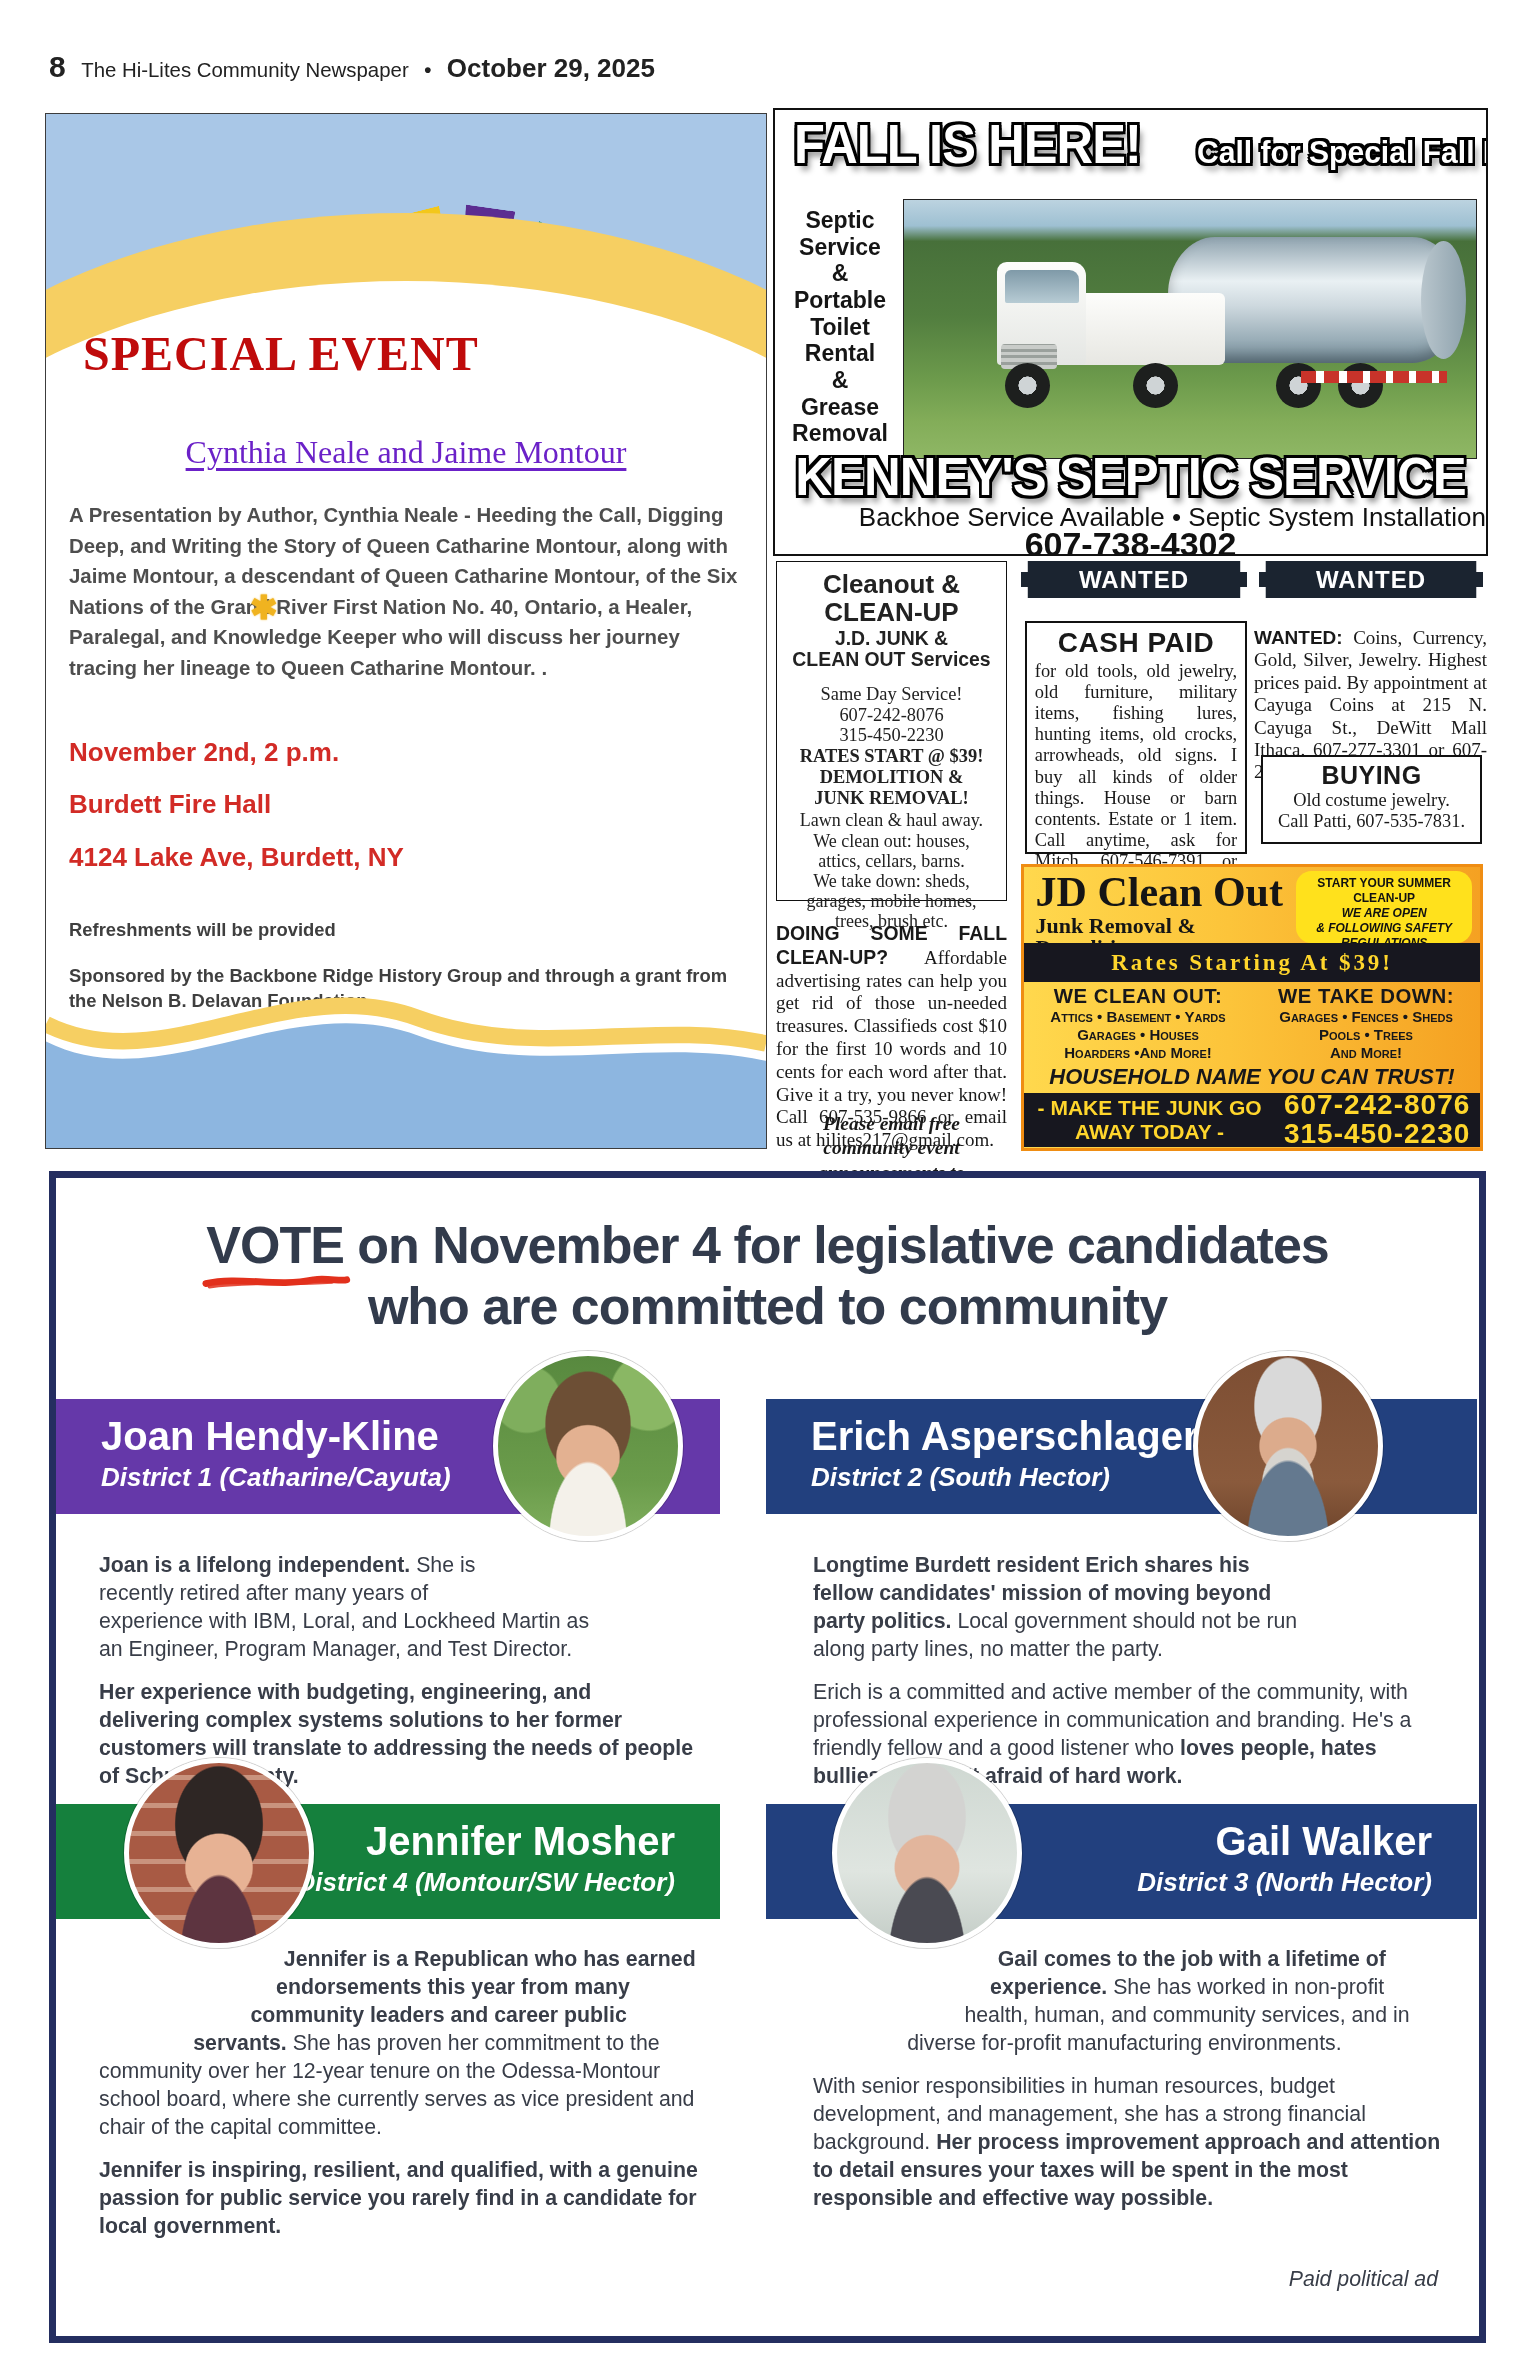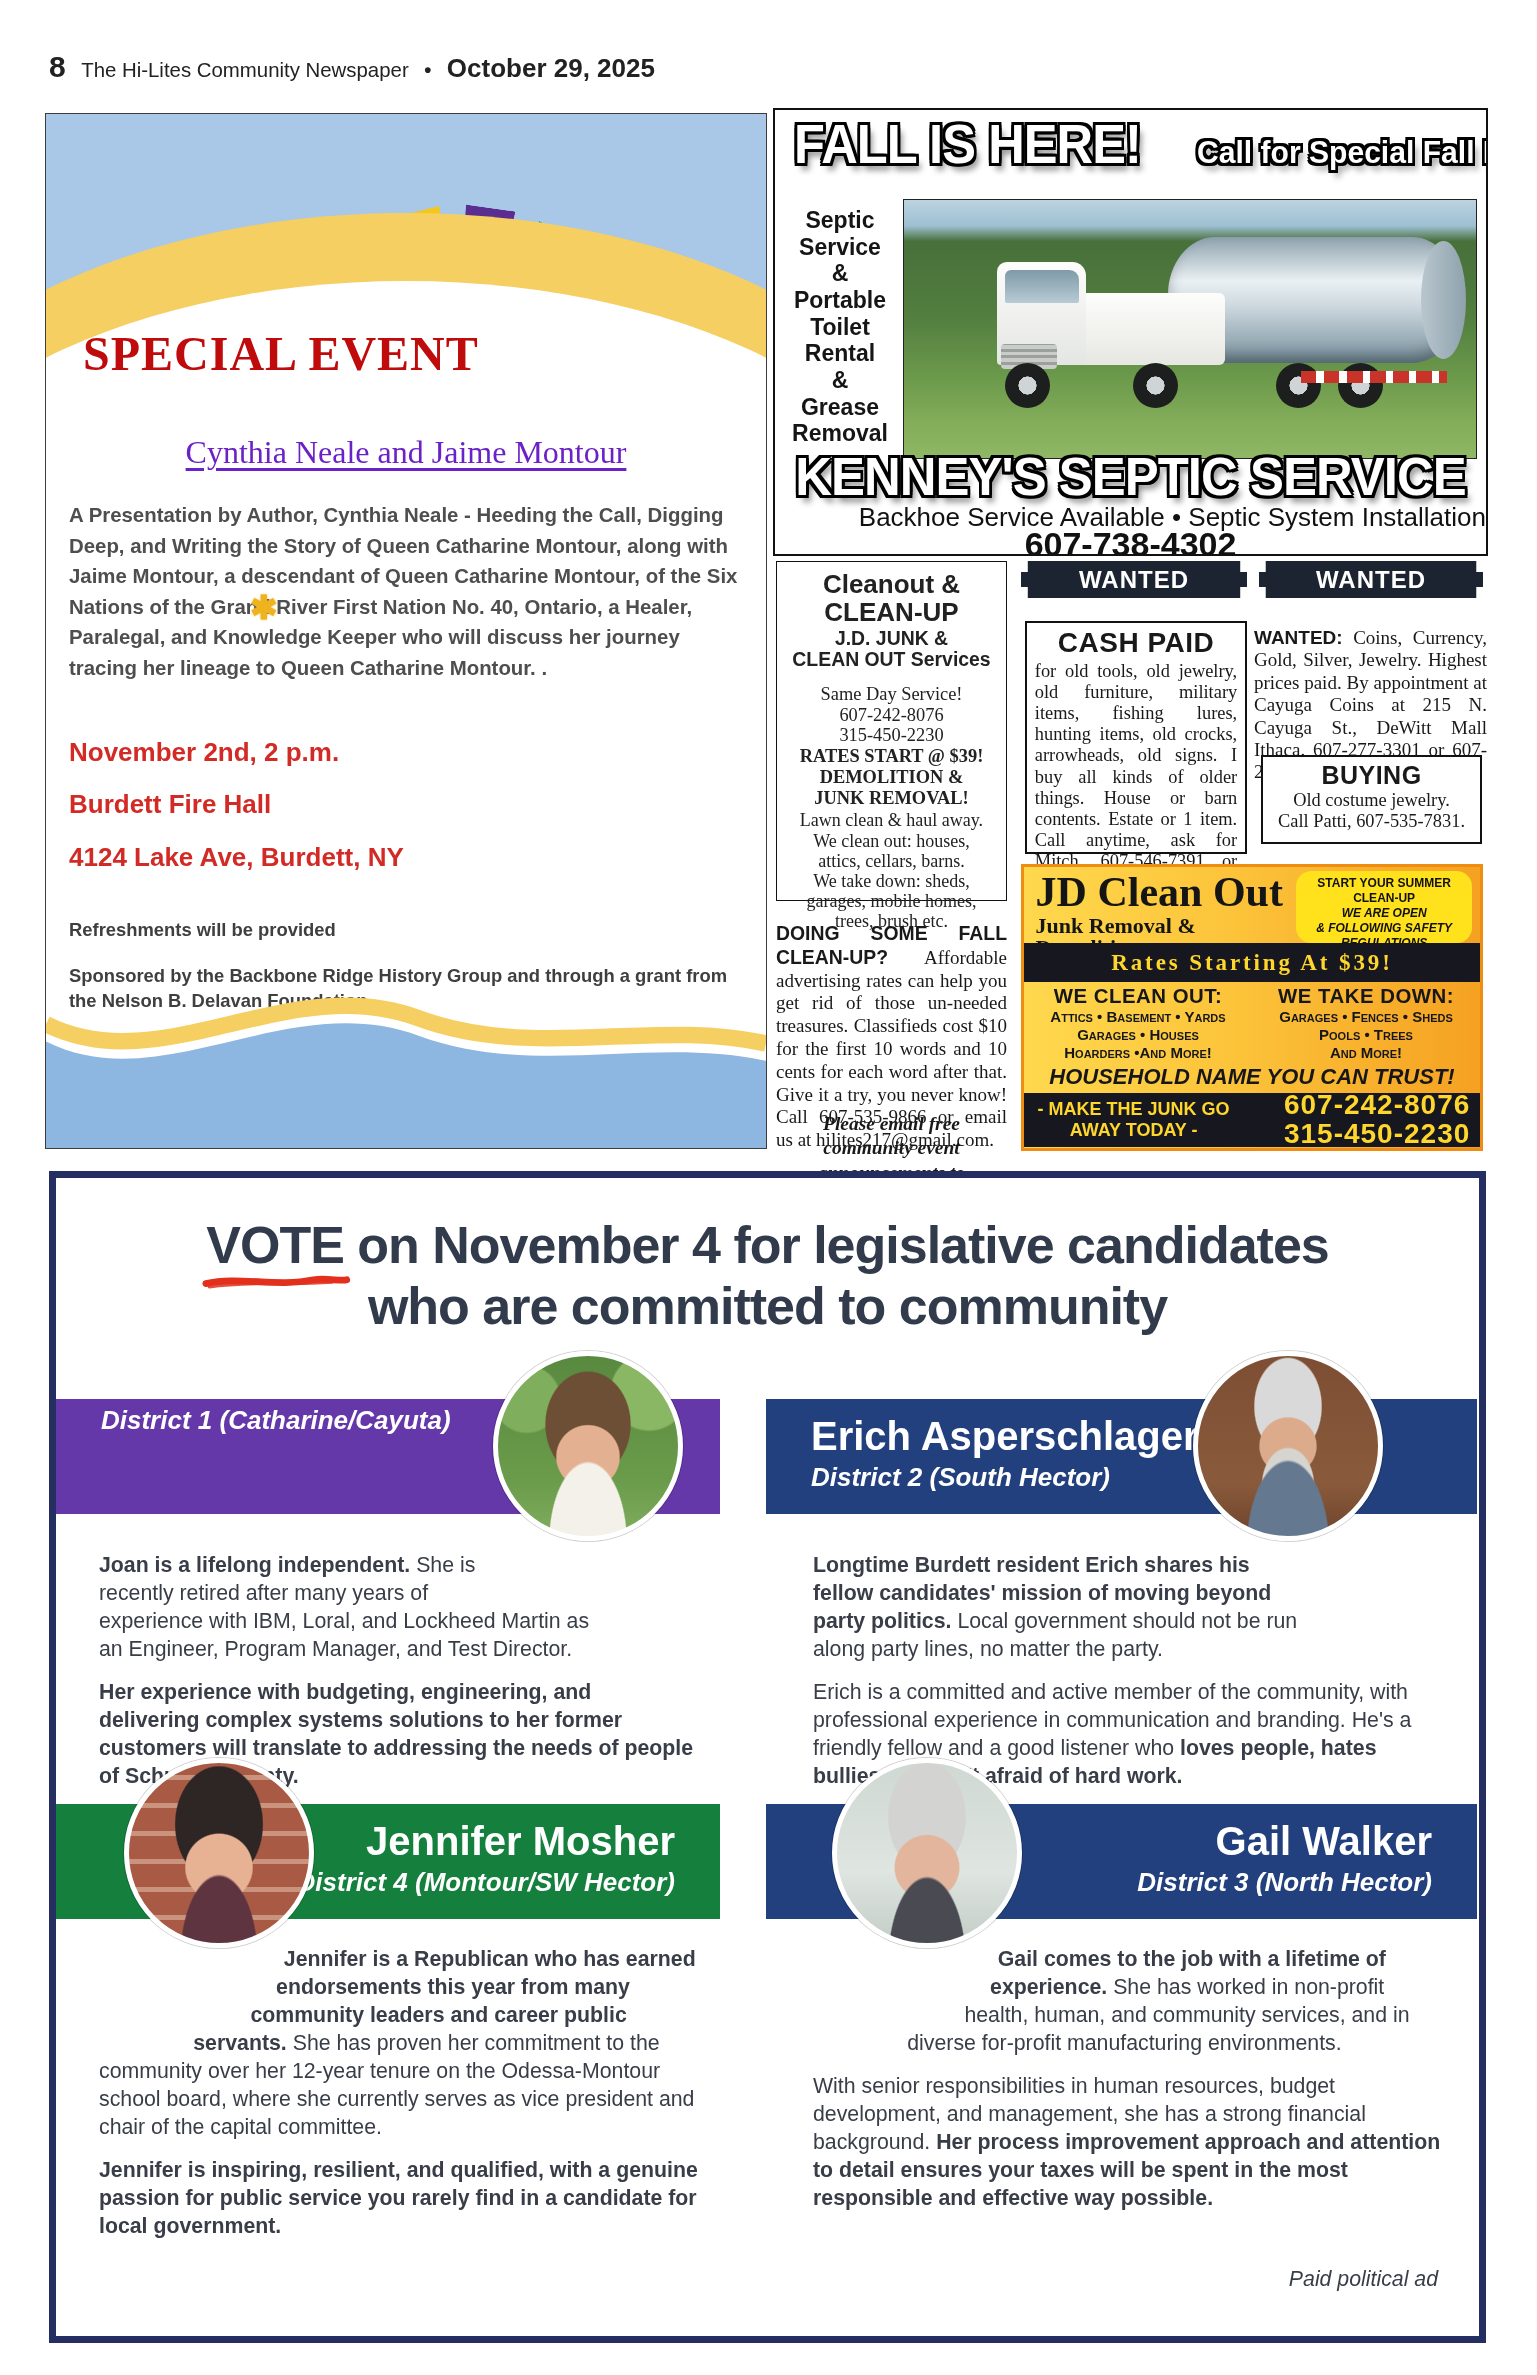--- a/index.html
+++ b/index.html
@@ -100,21 +100,21 @@
   #jdSub { font-family:"Liberation Serif", serif; font-size:22px; font-weight:bold; color:#151515; line-height:1.0; margin-top:1.9px; }
   #jdBadge { width:182px; background:#ffe11c; border-radius:15.5px; text-align:center; font-size:12px; font-weight:bold; color:#111; line-height:1.25; padding:4.9px 3.9px; }
   #jdBadge .it { font-style:italic; }
   #jdRates { height:39px; background:#17171f; color:#ffd62c; display:flex; align-items:center; justify-content:center; font-family:"Liberation Serif", serif; font-weight:bold; font-size:23px; letter-spacing:2.9px; }
   #jdCols { height:82px; display:flex; text-align:center; padding-top:2.9px; }
   .jdCol { width:50%; color:#17171a; }
   .jdColTitle { font-size:20.4px; font-weight:bold; letter-spacing:0.5px; }
   .jdColItems { font-variant:small-caps; font-weight:bold; font-size:15px; line-height:1.2; }
   #jdTrust { height:29px; text-align:center; font-size:22px; font-weight:bold; font-style:italic; color:#17171a; }
   #jdBottom { height:54px; background:#17171f; display:flex; align-items:center; justify-content:space-between; padding:0 9.7px 0 13.6px; }
-  #jdCta { color:#ffd62c; font-size:18px; font-weight:bold; line-height:1.15; text-align:center; }
+  #jdCta { color:#ffd62c; font-size:21px; font-weight:bold; line-height:1.15; text-align:center; }
   #jdPhones { color:#ffd62c; font-size:28px; font-weight:bold; line-height:1.02; text-align:right; letter-spacing:1px; }
 
   
   #fallText { left:776px; top:922px; width:231px; font-family:"Liberation Serif", serif; font-size:19px; line-height:1.2; color:#191919; text-align:justify; }
   #fallText .lead { font-family:"Liberation Sans", sans-serif; font-weight:bold; font-size:19.4px; }
   #communityNote { left:776px; top:1112px; width:231px; text-align:center; font-family:"Liberation Serif", serif; font-weight:bold; font-style:italic; font-size:19.4px; line-height:1.25; color:#191919; }
 
   
   #adVote { left:49px; top:1171px; width:1437px; height:1172px; border:7.8px solid #242e60; background:#fff; }
   #voteHeadline { left:0; top:37px; width:100%; text-align:center; color:#323b4c; font-weight:bold; font-size:52px; letter-spacing:-1px; line-height:1.18; }
@@ -321,20 +321,21 @@
   <div id="adVote" class="abs">
     <div id="voteHeadline" class="abs">
       <div><span class="vote-word"><span>VOTE</span><svg viewBox="0 0 160 20" preserveAspectRatio="none">
               <path d="M4,12 C40,4 80,16 120,8 C135,6 150,10 156,8" fill="none" stroke="#e2301c" stroke-width="7" stroke-linecap="round"></path>
               <path d="M8,15 C50,9 95,13 140,10" fill="none" stroke="#e2301c" stroke-width="4" stroke-linecap="round" opacity="0.85"></path>
             </svg></span><span> on November 4 for legislative candidates</span></div>
       <div>who are committed to community</div>
     </div>
 
     <div id="joanBanner" class="cBanner bLeftText" style="background: rgb(101, 56, 169);">
+      <div class="cName">Joan Hendy-Kline</div>
       <div class="cDistrict">District 1 (Catharine/Cayuta)</div>
     </div>
     <div id="erichBanner" class="cBanner bLeftText" style="background: rgb(34, 64, 126);">
       <div class="cName">Erich Asperschlager</div>
       <div class="cDistrict">District 2 (South Hector)</div>
     </div>
     <div id="joanPhoto" class="cPhoto"></div>
     <div id="erichPhoto" class="cPhoto"></div>
 
     <div id="joanText" class="cText">

